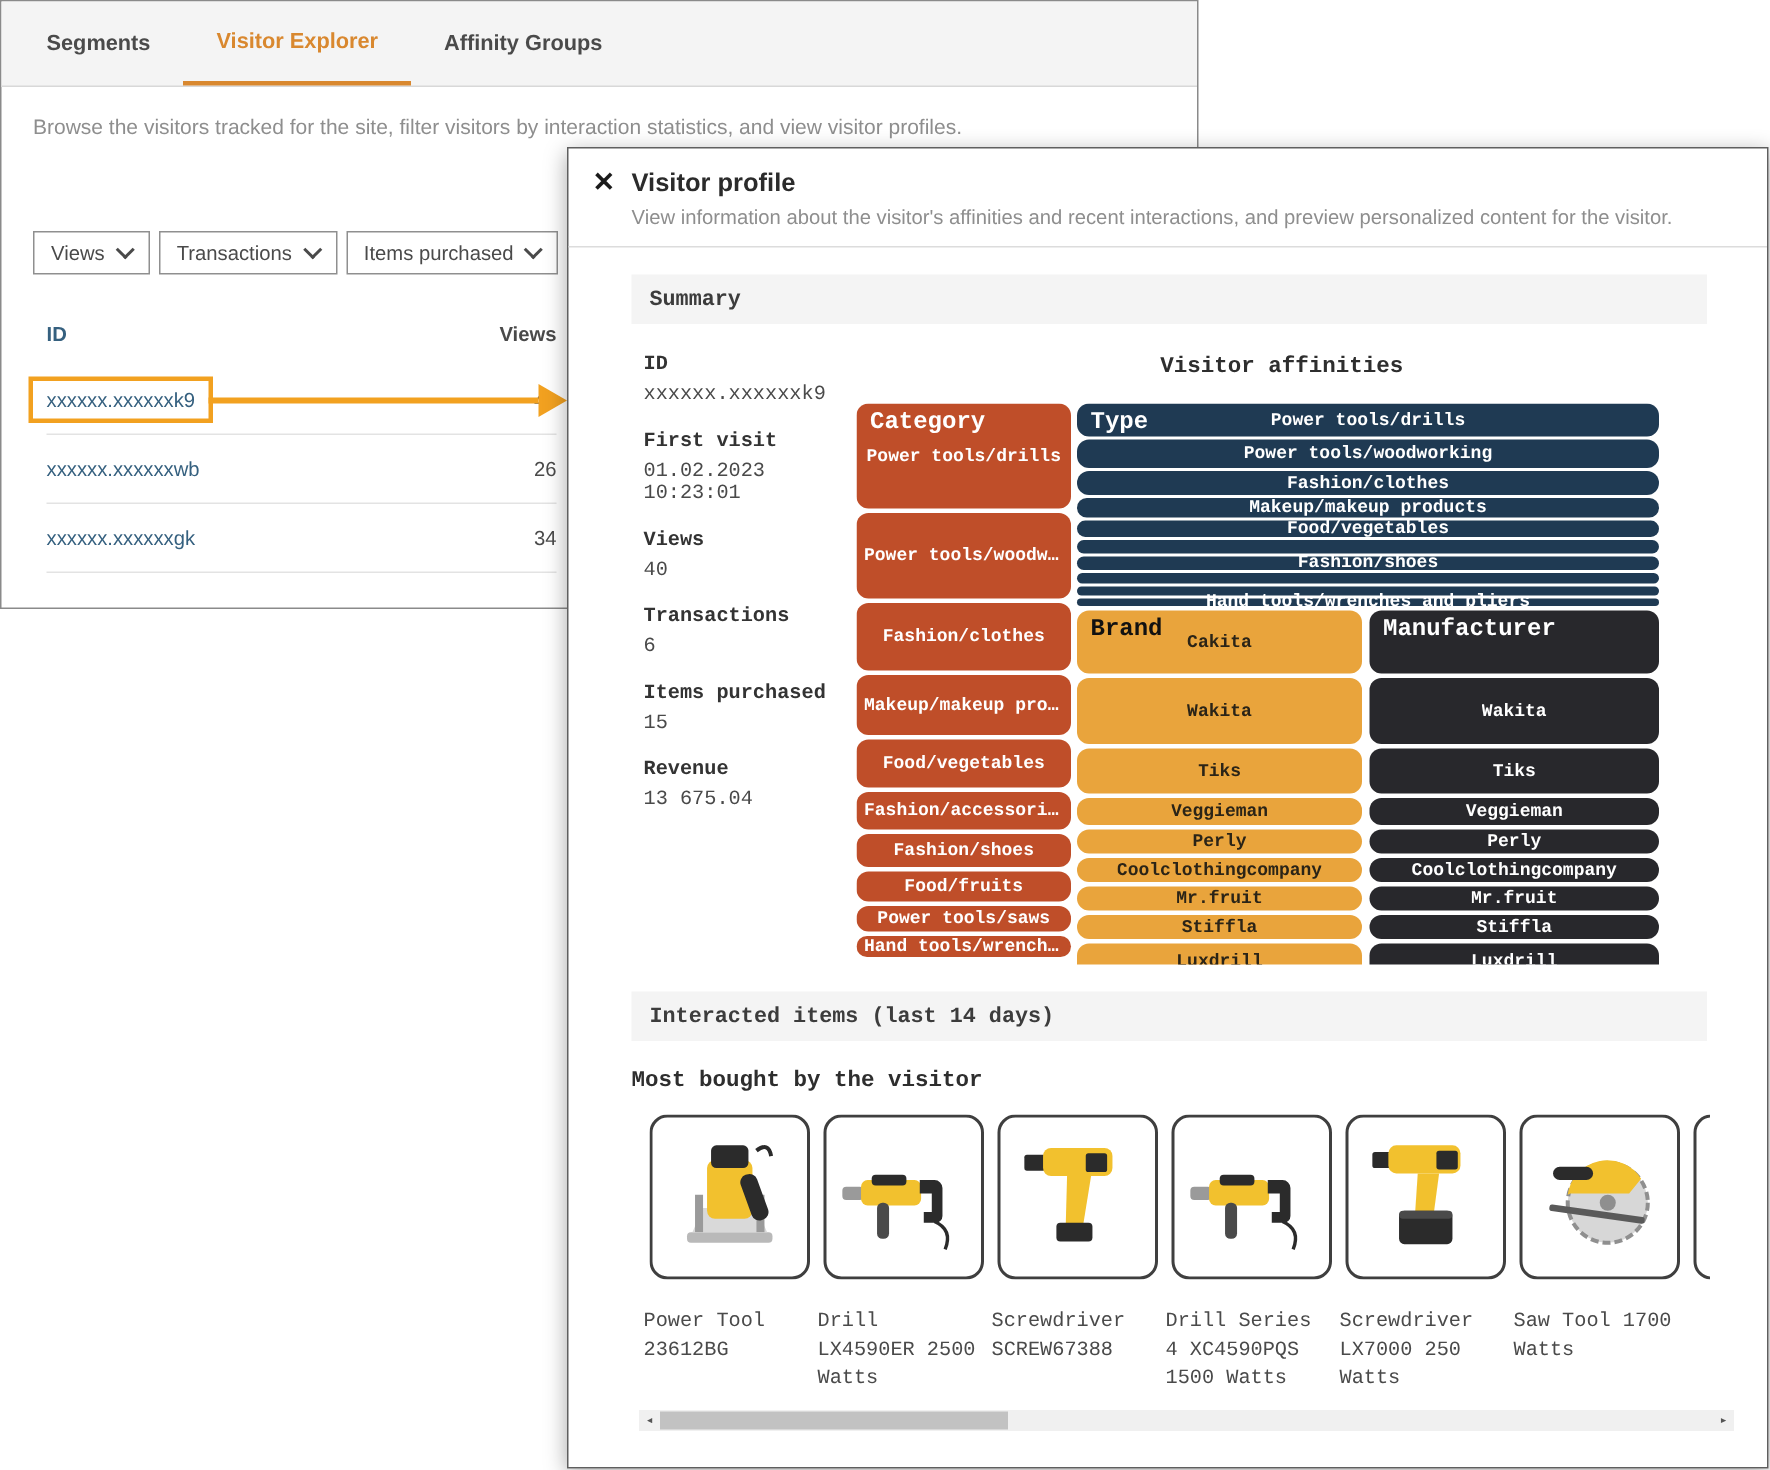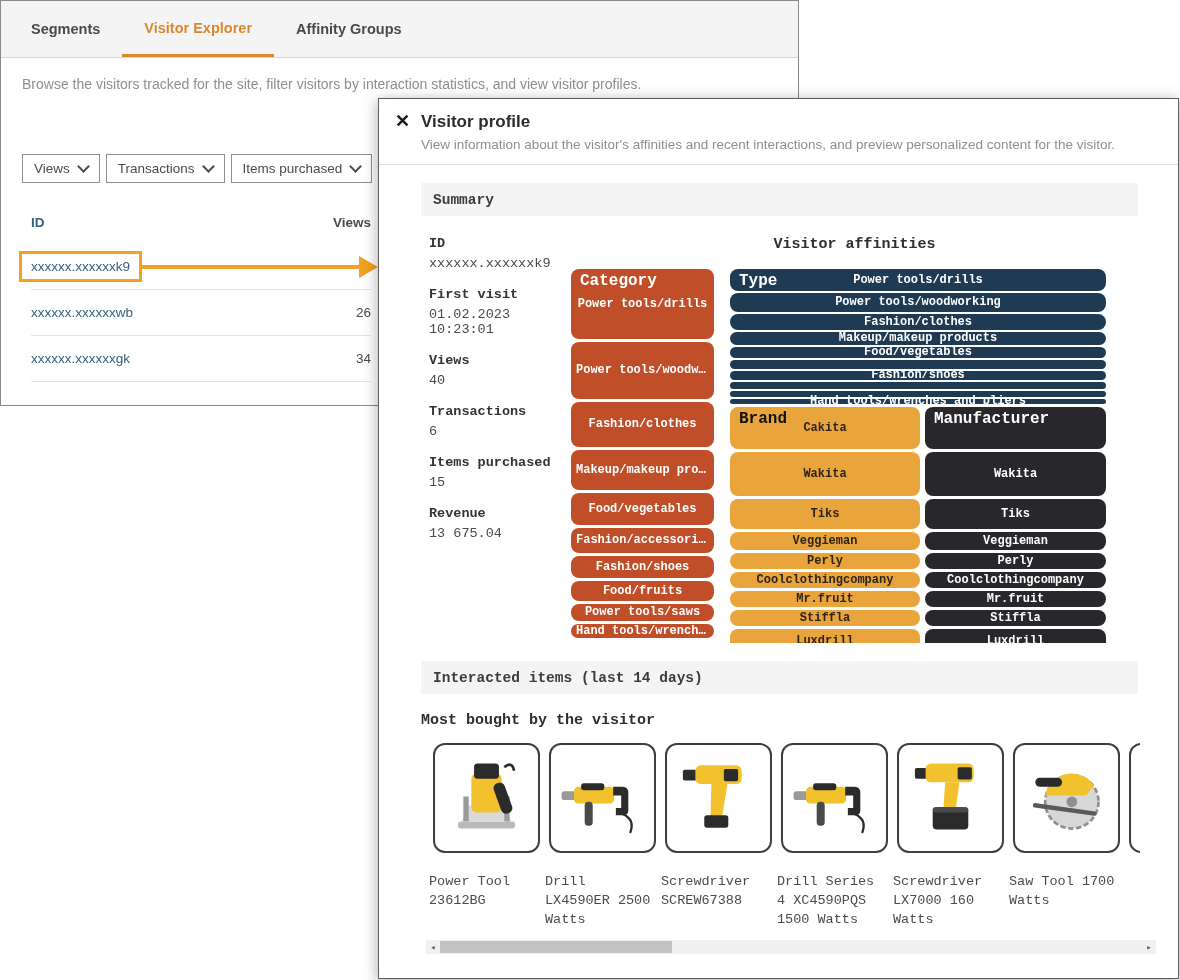--- a/index.html
+++ b/index.html
@@ -46,21 +46,21 @@
   .section-bar{margin-top:18px;height:33px;background:#f4f4f4;display:flex;align-items:center;
     padding-left:12px;font-size:14.5px;font-weight:bold;color:#3c3c3c;box-sizing:border-box;}
   .summary-flex{display:flex;margin-top:20px;}
   .fields{width:150px;padding-left:8px;box-sizing:border-box;}
   .field{margin-bottom:16px;}
   .field .f-label{font-size:13.5px;font-weight:bold;color:#333;margin-bottom:5px;}
   .field .f-value{font-size:13.5px;color:#4a4a4a;}
   .affinities{flex:1;}
   .aff-title{font-size:15px;font-weight:bold;color:#2e2e2e;text-align:center;}
   
-  .charts{display:flex;gap:16px;width:535px;height:374px;overflow:hidden;margin-top:16px;}
+  .charts{display:flex;gap:4px;width:535px;height:374px;overflow:hidden;margin-top:16px;}
   .acol{display:flex;flex-direction:column;}
   .col-category{width:143px;gap:3px;}
   .charts-right{flex:1;display:flex;flex-direction:column;}
   .col-type{height:137px;gap:2px;margin-bottom:3px;}
   .bm-row{flex:1;display:flex;gap:5px;position:relative;z-index:1;}
   .col-brand{width:190px;gap:3px;text-align:right;}
   .col-manufacturer{flex:1;gap:3px;}
   .bar{position:relative;flex:none;border-radius:8px;display:flex;align-items:center;justify-content:center;}
   .bar-header{position:absolute;left:9px;top:3px;font-weight:bold;font-size:16px;line-height:1.15;white-space:nowrap;}
   .bar-label{font-weight:bold;font-size:12px;line-height:13px;white-space:nowrap;
@@ -366,21 +366,21 @@
           </div>
         <div class="pcard"></div>
       </div>
     </div>
 
     <div class="labels-row">
       <div class="plabel">Power Tool 23612BG</div>
       <div class="plabel">Drill LX4590ER 2500 Watts</div>
       <div class="plabel">Screwdriver SCREW67388</div>
       <div class="plabel">Drill Series 4 XC4590PQS 1500 Watts</div>
-      <div class="plabel">Screwdriver LX7000 160 Watts</div>
+      <div class="plabel">Screwdriver LX7000 250 Watts</div>
       <div class="plabel">Saw Tool 1700 Watts</div>
     </div>
 
     <div class="scrollbar">
       <div class="sb-arrow">◂</div>
       <div class="sb-track">
         <div class="sb-thumb"></div>
       </div>
       <div class="sb-arrow">▸</div>
     </div>

